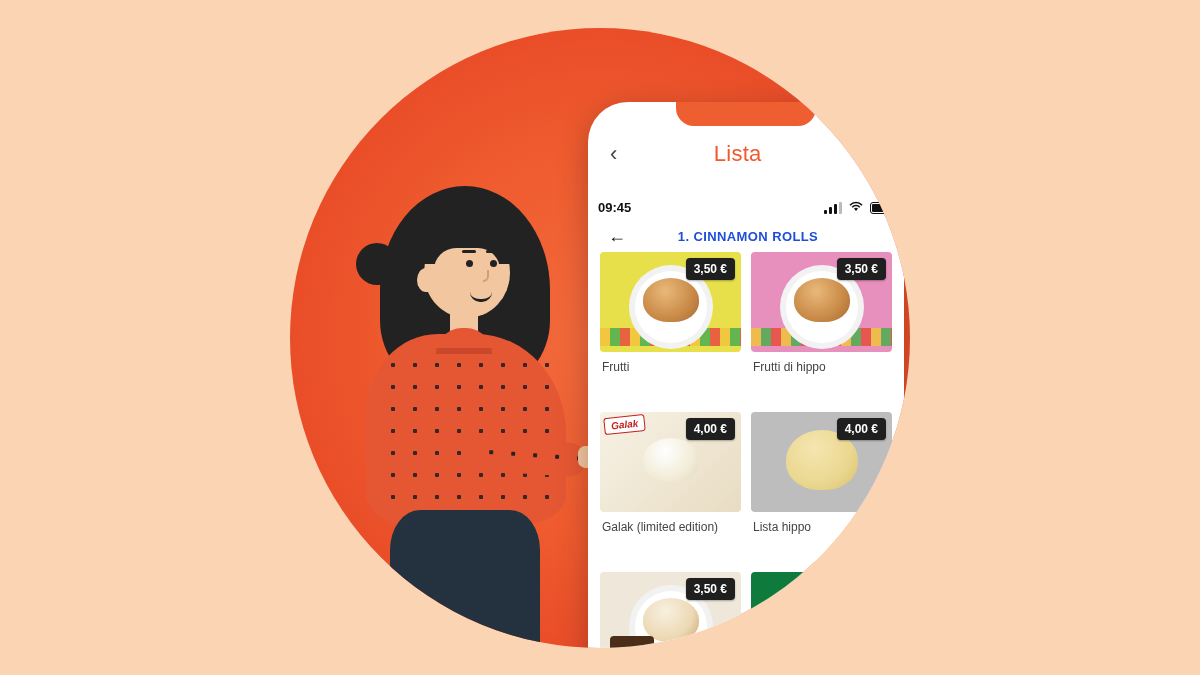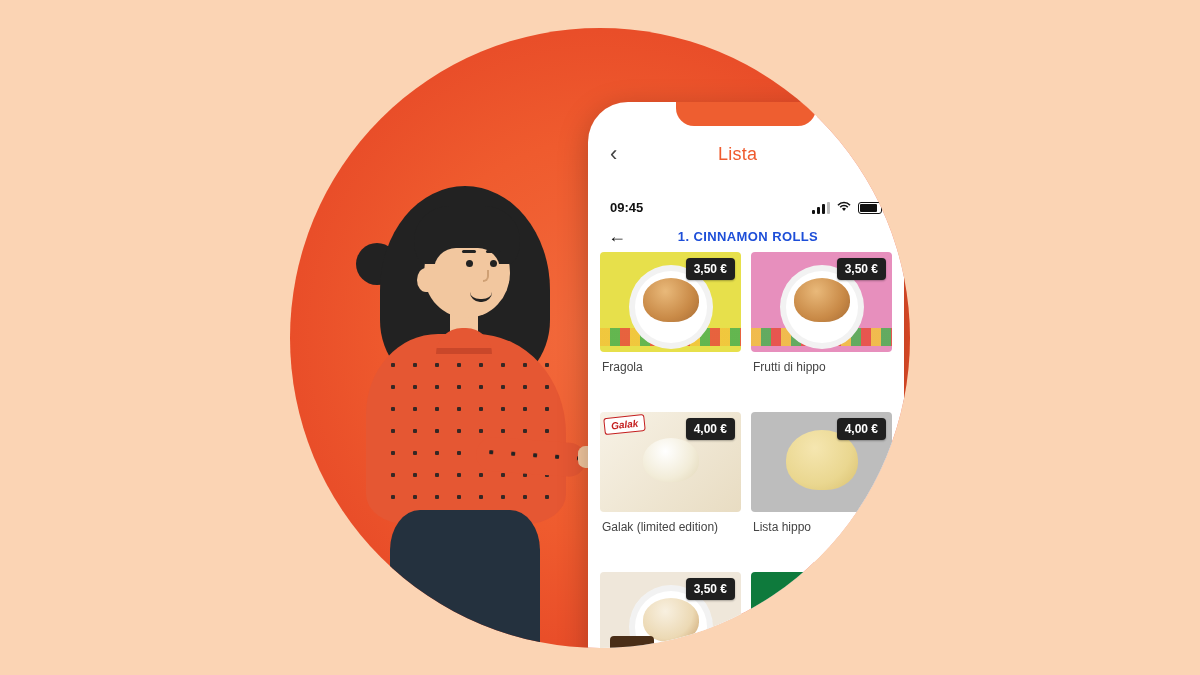--- a/index.html
+++ b/index.html
@@ -171,28 +171,28 @@
     box-shadow: 0 0 0 3px #fff;
   }
 
   .app-header {
     position:absolute; top:34px; left:0; right:0;
     height:36px;
     display:flex; align-items:center; justify-content:space-between;
     padding:0 22px;
   }
   .back-chevron { font-size:22px; color:#444; line-height:1; }
-  .title { color:#ef5b2e; font-size:18px; font-weight:400; letter-spacing:.3px; }
+  .title { color:#ef5b2e; font-size:22px; font-weight:400; letter-spacing:.3px; }
   .burger { width:24px; height:16px; display:flex; flex-direction:column; justify-content:space-between; }
   .burger span{ display:block; height:2px; background:#555; border-radius:2px;}
 
   .statusbar {
     position:absolute; top:98px; left:0; right:0;
     display:flex; align-items:center; justify-content:space-between;
-    padding:0 22px;
+    padding:0 10px;
     font-size:13px; font-weight:600; color:#111;
   }
   .status-right { display:flex; align-items:center; gap:6px; }
   .sig { display:flex; align-items:flex-end; gap:2px; height:12px;}
   .sig i{ width:3px; background:#111; display:block; border-radius:1px;}
   .sig i:nth-child(1){height:4px;} .sig i:nth-child(2){height:7px;}
   .sig i:nth-child(3){height:10px;} .sig i:nth-child(4){height:12px; background:#bbb;}
   .batt { width:24px;height:12px;border:1.5px solid #111;border-radius:3px;position:relative;}
   .batt::after{content:"";position:absolute;right:-4px;top:3px;width:2px;height:6px;background:#111;border-radius:1px;}
   .batt i{position:absolute;left:1px;top:1px;bottom:1px;width:78%;background:#111;border-radius:1px;}
@@ -342,21 +342,21 @@
 
     <div class="grid">
 
       <div class="card">
         <div class="thumb t1">
           <div class="stripes"></div>
             <div class="plate"></div>
             <div class="bun"></div>
           <div class="price">3,50 €</div>
         </div>
-        <div class="label">Fragola</div>
+        <div class="label">Frutti</div>
       </div>
 
       <div class="card">
         <div class="thumb t2">
           <div class="stripes"></div>
             <div class="plate"></div>
             <div class="bun"></div>
           <div class="price">3,50 €</div>
         </div>
         <div class="label">Frutti di hippo</div>

